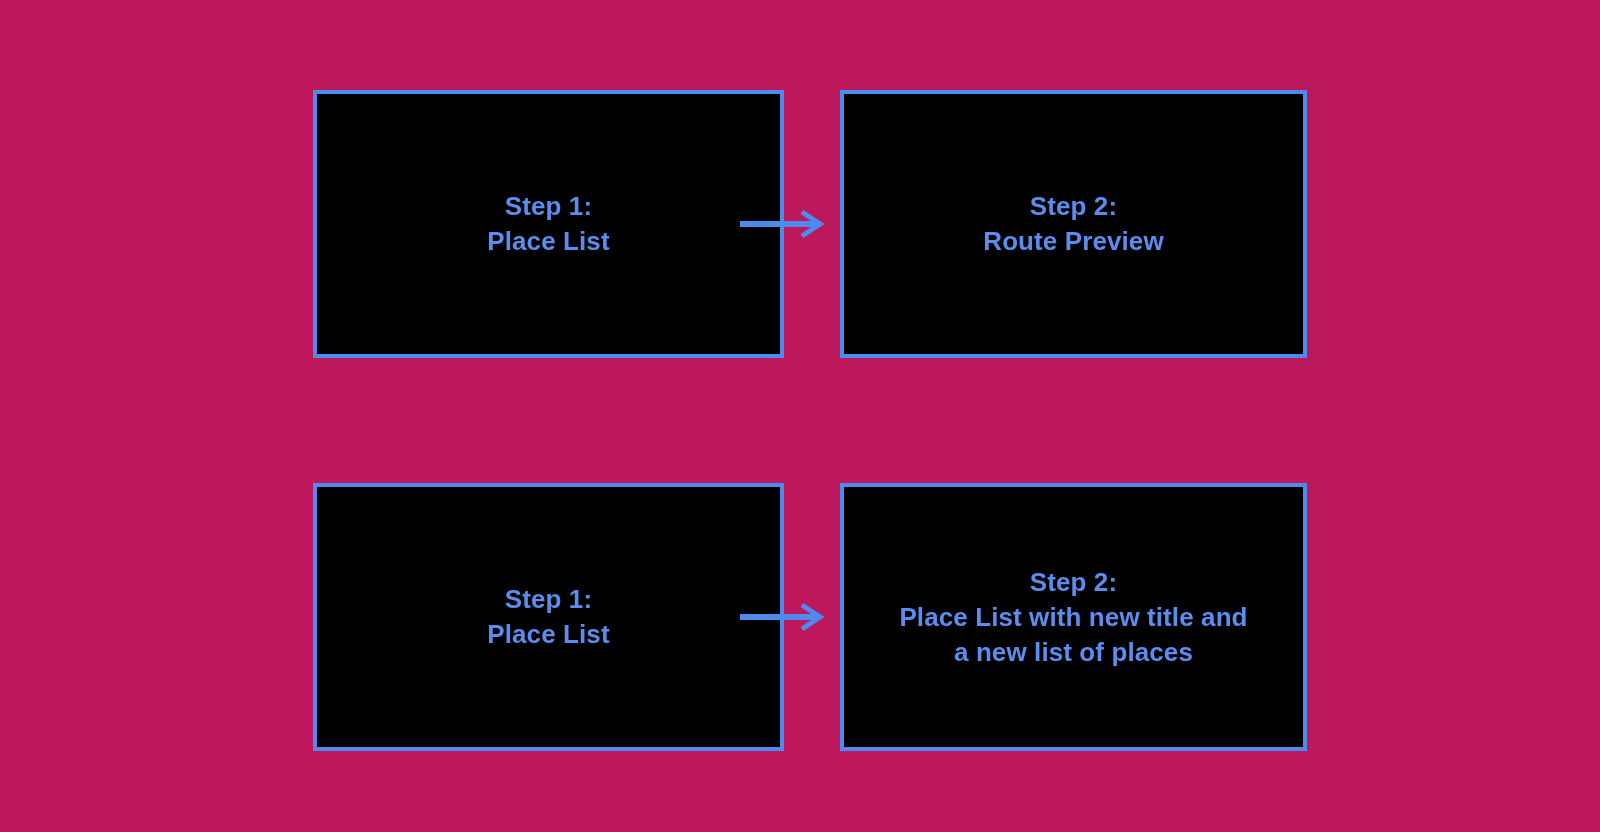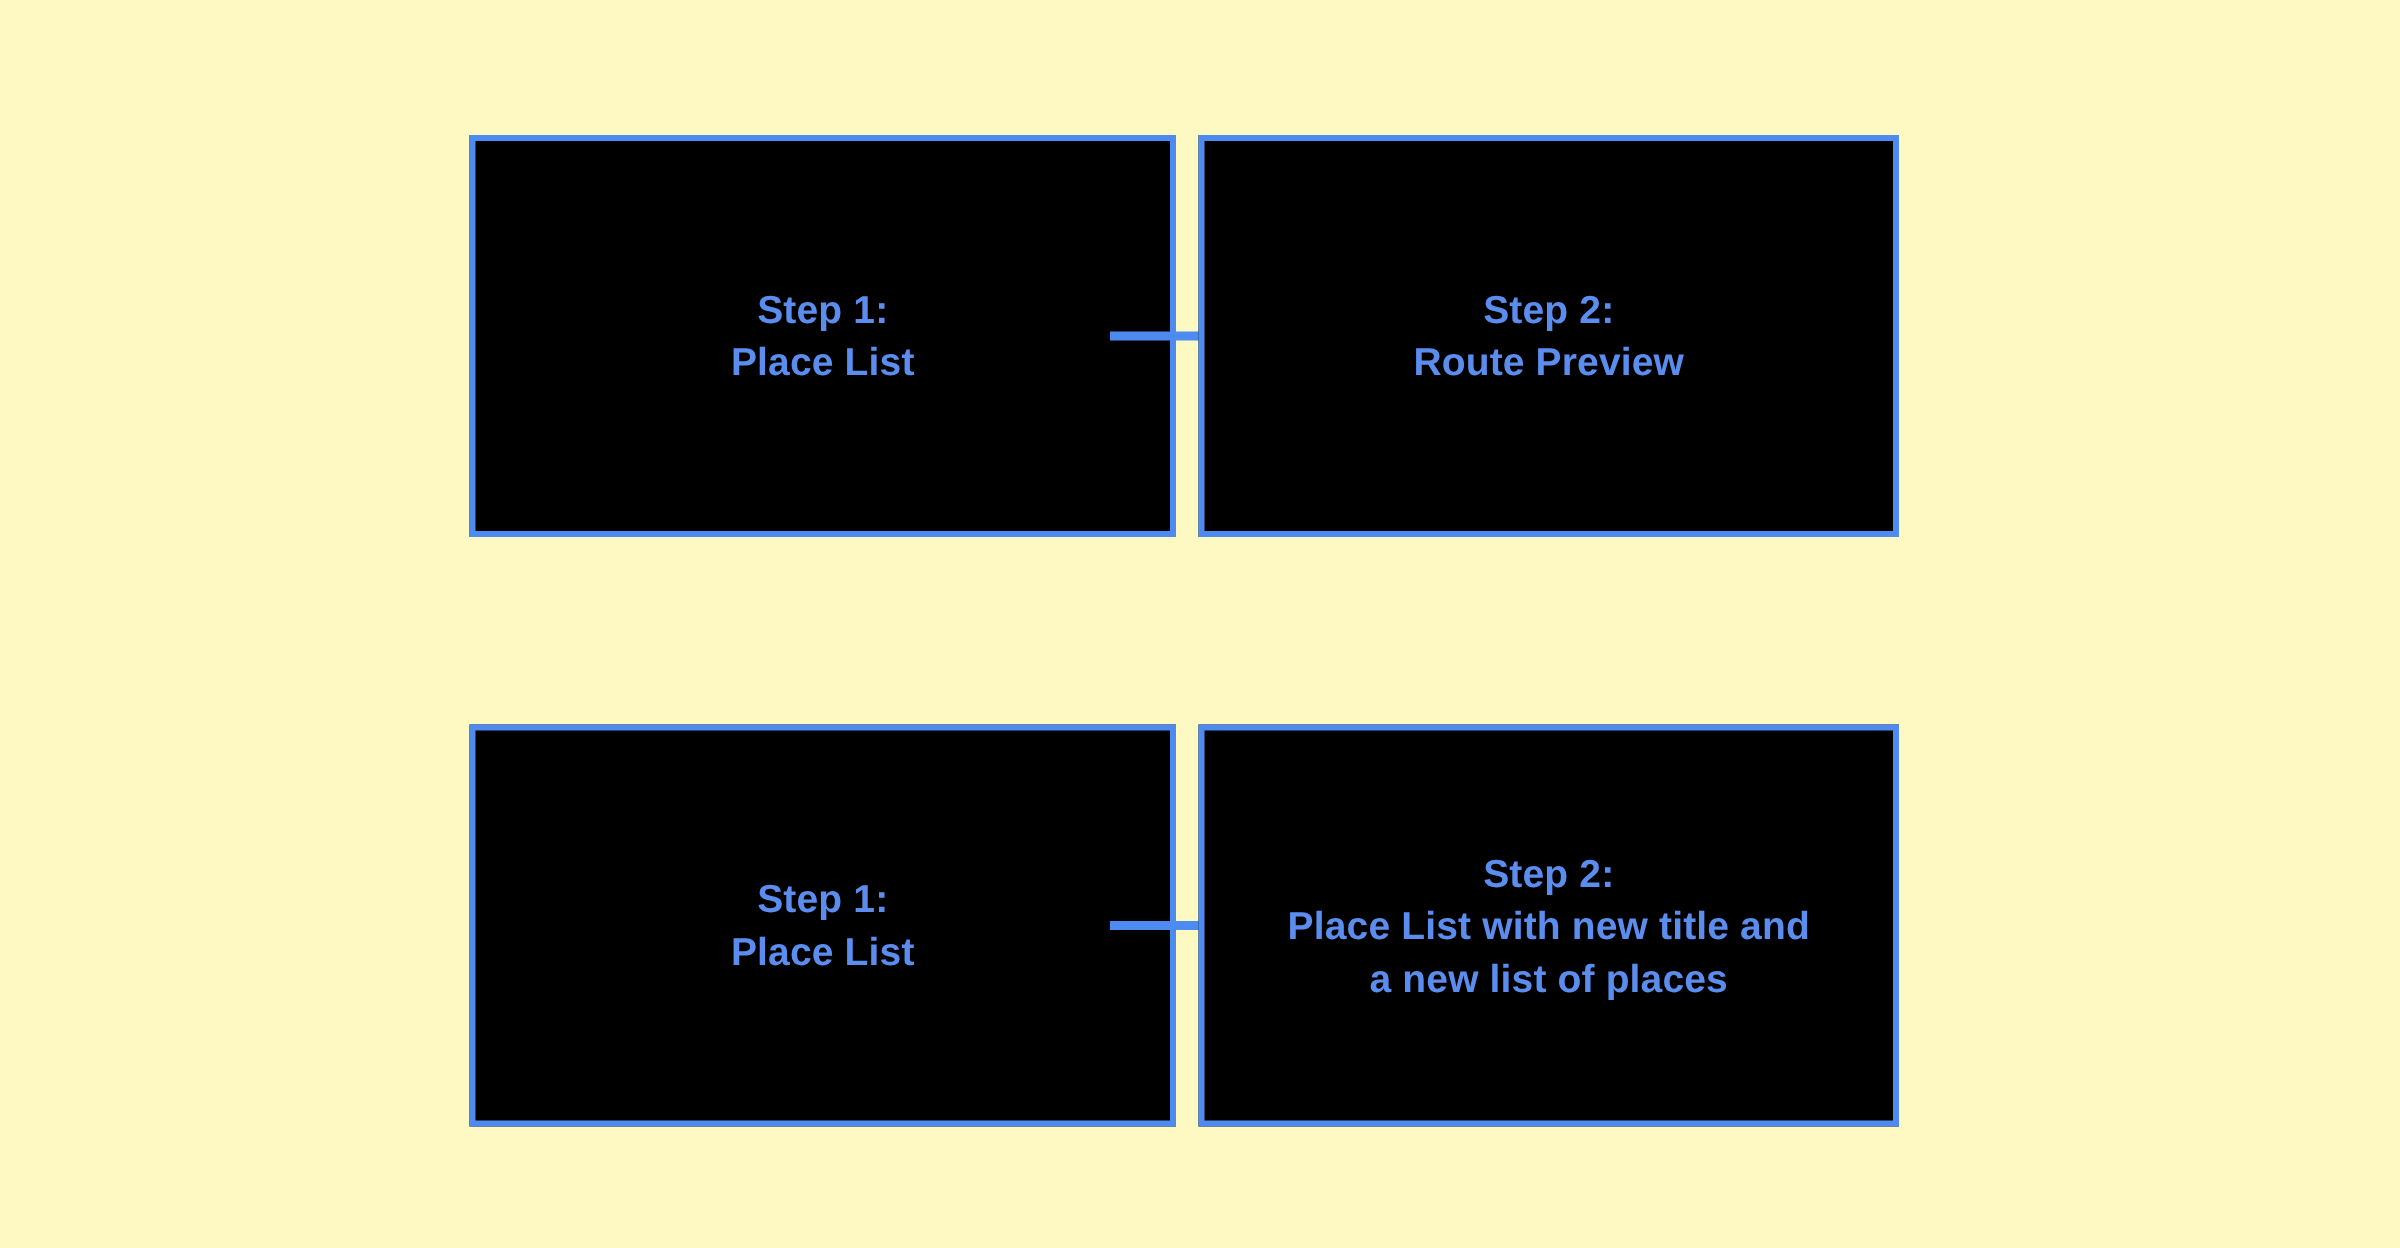--- a/index.html
+++ b/index.html
@@ -11,21 +11,21 @@
   body {
     width: 1600px;
     height: 832px;
     overflow: hidden;
     font-family: "Liberation Sans", sans-serif;
   }
   #canvas {
     position: relative;
     width: 1600px;
     height: 832px;
-    background: #fef9c3;
+    background: #be185d;
   }
 
   
   .flow-row {
     position: absolute;
     left: 0;
     width: 1600px;
     height: 268px;
   }
   #flow-row-0 { top: 90px; }
@@ -38,21 +38,21 @@
     height: 268px;
     box-sizing: border-box;
     border: 4px solid #4d8bf0;
     background: #000000;
     display: flex;
     align-items: center;
     justify-content: center;
     text-align: center;
   }
   .step-box.first  { left: 313px; width: 471px; }
-  .step-box.second { left: 799px; width: 467px; }
+  .step-box.second { left: 840px; width: 467px; }
 
   .step-label {
     color: #5b8def;
     font-family: "Liberation Sans", sans-serif;
     font-weight: bold;
     font-size: 26px;
     line-height: 35px;
     letter-spacing: 0.1px;
     white-space: pre-line;
     padding: 0 10px;

